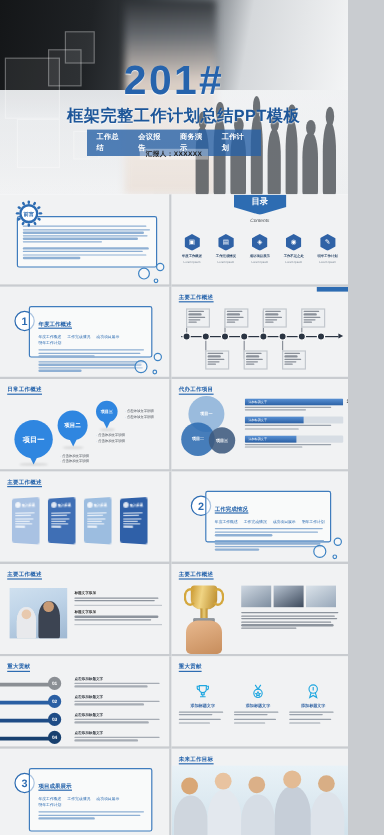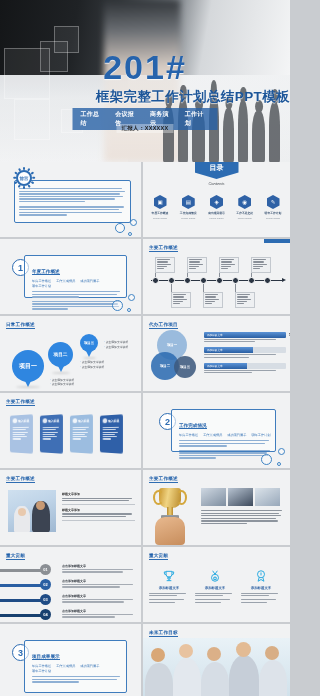--- a/index.html
+++ b/index.html
@@ -45,21 +45,21 @@
     position: absolute; left: 0; top: 46%; width: 100%; height: 54%;
     background: linear-gradient(180deg, rgba(236,238,240,.55), rgba(240,241,243,.25));
   }
   .cover-text { position: absolute; left: 0; top: 0; width: 100%; height: 100%; }
   .cover-year {
     position: absolute; left: 0; right: 0; top: 50px; text-align: center;
     font-size: 34px; font-weight: 700; letter-spacing: 2px; color: #2663ac;
     text-shadow: 0 1px 1px rgba(255,255,255,.8); line-height: 1;
   }
   .cover-title {
-    position: absolute; left: 16px; right: 0; top: 88px; text-align: right;
+    position: absolute; left: 16px; right: 0; top: 88px; text-align: center;
     font-size: 13.5px; font-weight: 700; color: #1d5699; letter-spacing: .4px;
     text-shadow: 0 1px 1px rgba(255,255,255,.7);
   }
   .cover-tags {
     position: absolute; left: 50%; transform: translateX(-50%); top: 108px;
     display: flex; background: rgba(40,98,166,.80); padding: 2px 8px; gap: 10px;
   }
   .cover-tag { font-size: 6px; color: #ffffff; font-weight: 700; letter-spacing: .2px; }
   .cover-presenter {
     position: absolute; left: 50%; transform: translateX(-50%); top: 124px;

